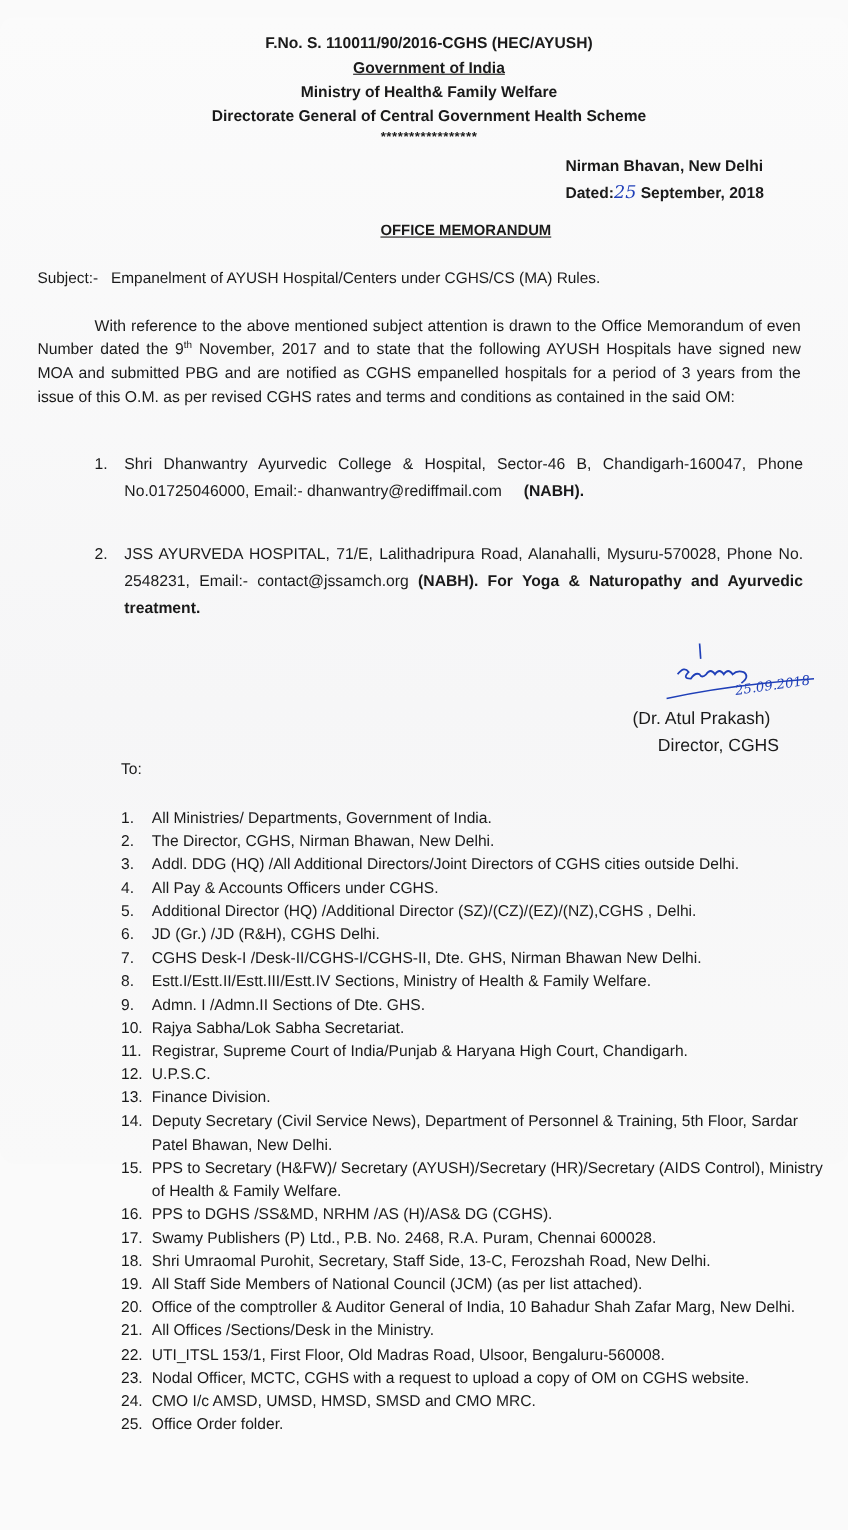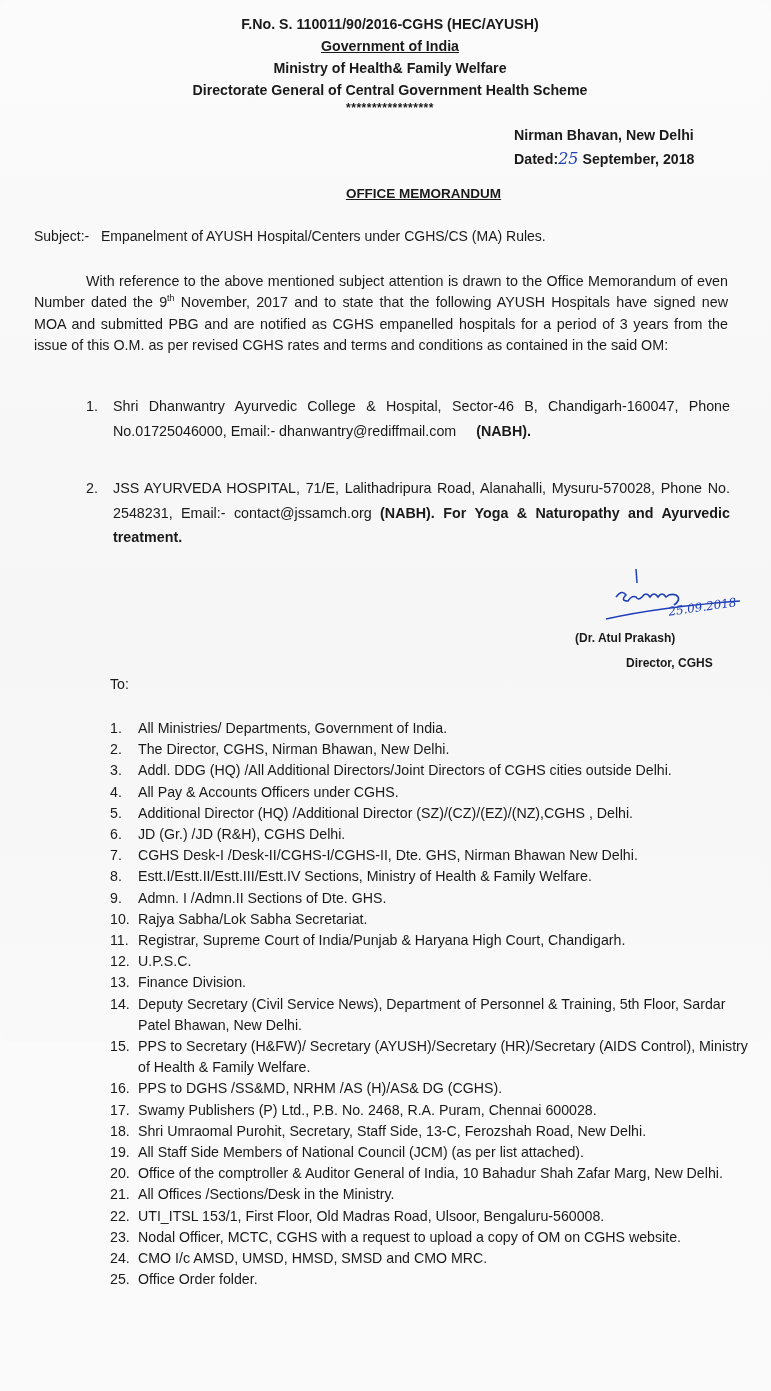--- a/index.html
+++ b/index.html
@@ -3,36 +3,36 @@
   <meta charset="utf-8">
   <style>
     html, body { margin: 0; padding: 0; }
     body {
       width: 771px; height: 1391px; overflow: hidden;
       background: #fafafa;
       font-family: "Liberation Sans", sans-serif;
       color: #1a1a1a;
       position: relative;
     }
-    .page { position: absolute; left: 0; top: 0; width: 771px; height: 1042px;
+    .page { position: absolute; left: 0; top: 16px; width: 771px; height: 1042px;
       background: linear-gradient(180deg,#fbfbfb 0%, #f6f6f7 60%, #f9f9f9 100%); border-radius: 13px; }
     .abs { position: absolute; }
     .hdr { font-weight: bold; font-size: 14.2px; text-align: center; left: 100px; width: 580px; line-height: 20px; }
     .right-block { font-weight: bold; font-size: 14.2px; left: 514px; line-height: 23px; }
     .hand { color: #1f3fb8; font-family: "DejaVu Serif", serif; font-style: italic; font-weight: normal; font-size: 16px; }
     .title { font-weight: bold; font-size: 13.5px; text-decoration: underline; left: 0; width: 771px; text-align: center; top: 186px; padding-left: 38px; }
     .subject { left: 34px; top: 228px; font-size: 14px; font-weight: normal; }
     .para { left: 34px; top: 271px; width: 694px; font-size: 14.3px; line-height: 21.3px; text-align: justify; }
     .para .indent { display: inline-block; width: 52px; }
     sup { font-size: 9px; line-height: 0; }
     .hosp { left: 86px; width: 644px; font-size: 14.3px; line-height: 24.5px; }
     .hosp .num { position: absolute; left: 0; }
     .hosp .txt { margin-left: 27px; display: block; text-align: justify; }
     .sig { left: 600px; top: 567px; width: 160px; height: 58px; }
-    .signame { font-weight: bold; font-size: 12px; line-height: 24px; }
+    .signame { font-weight: normal; font-size: 16px; line-height: 24px; }
     .to { left: 110px; top: 676px; font-size: 14.2px; }
     .recips { left: 110px; top: 718px; width: 640px; font-size: 14.2px; line-height: 21.2px; margin: 0; padding: 0; list-style: none; }
     .recips li { position: relative; padding-left: 28px; }
     .recips li .n { position: absolute; left: 0; }
   </style>
 </head>
 <body>
 
 <div class="page">
 
@@ -70,21 +70,21 @@
   </div>
 
   <svg class="abs sig" viewBox="0 0 160 58">
     <path d="M36 2 L37 16" stroke="#1f3fb8" stroke-width="1.5" fill="none"></path>
     <path d="M16 30 q6 -8 10 -2 q-6 6 2 6 q4 -6 8 -4 q2 4 6 0 q4 -6 8 0 q4 -6 8 0 q4 -6 8 0 q4 -4 10 -2 q6 4 -2 10" stroke="#1f3fb8" stroke-width="1.6" fill="none"></path>
     <path d="M6 52 Q60 40 140 34" stroke="#1f3fb8" stroke-width="1.3" fill="none"></path>
   </svg>
   <div class="abs hand" style="left:668px; top:600px; font-size:12px; transform:rotate(-8deg);">25.09.2018</div>
 
   <div class="abs signame" style="left:575px; top:626px;">(Dr. Atul Prakash)</div>
-  <div class="abs signame" style="left:598px; top:651px;margin-left:28px;">Director, CGHS</div>
+  <div class="abs signame" style="left:598px; top:651px;">Director, CGHS</div>
 
   <div class="abs to">To:</div>
 
   <ol class="abs recips">
     <li><span class="n">1.</span><span>All Ministries/ Departments, Government of India.</span></li>
     <li><span class="n">2.</span><span>The Director, CGHS, Nirman Bhawan, New Delhi.</span></li>
     <li><span class="n">3.</span><span>Addl. DDG (HQ) /All Additional Directors/Joint Directors of CGHS cities outside Delhi.</span></li>
     <li><span class="n">4.</span><span>All Pay &amp; Accounts Officers under CGHS.</span></li>
     <li><span class="n">5.</span><span>Additional Director (HQ) /Additional Director (SZ)/(CZ)/(EZ)/(NZ),CGHS , Delhi.</span></li>
     <li><span class="n">6.</span><span>JD (Gr.) /JD (R&amp;H), CGHS Delhi.</span></li>

